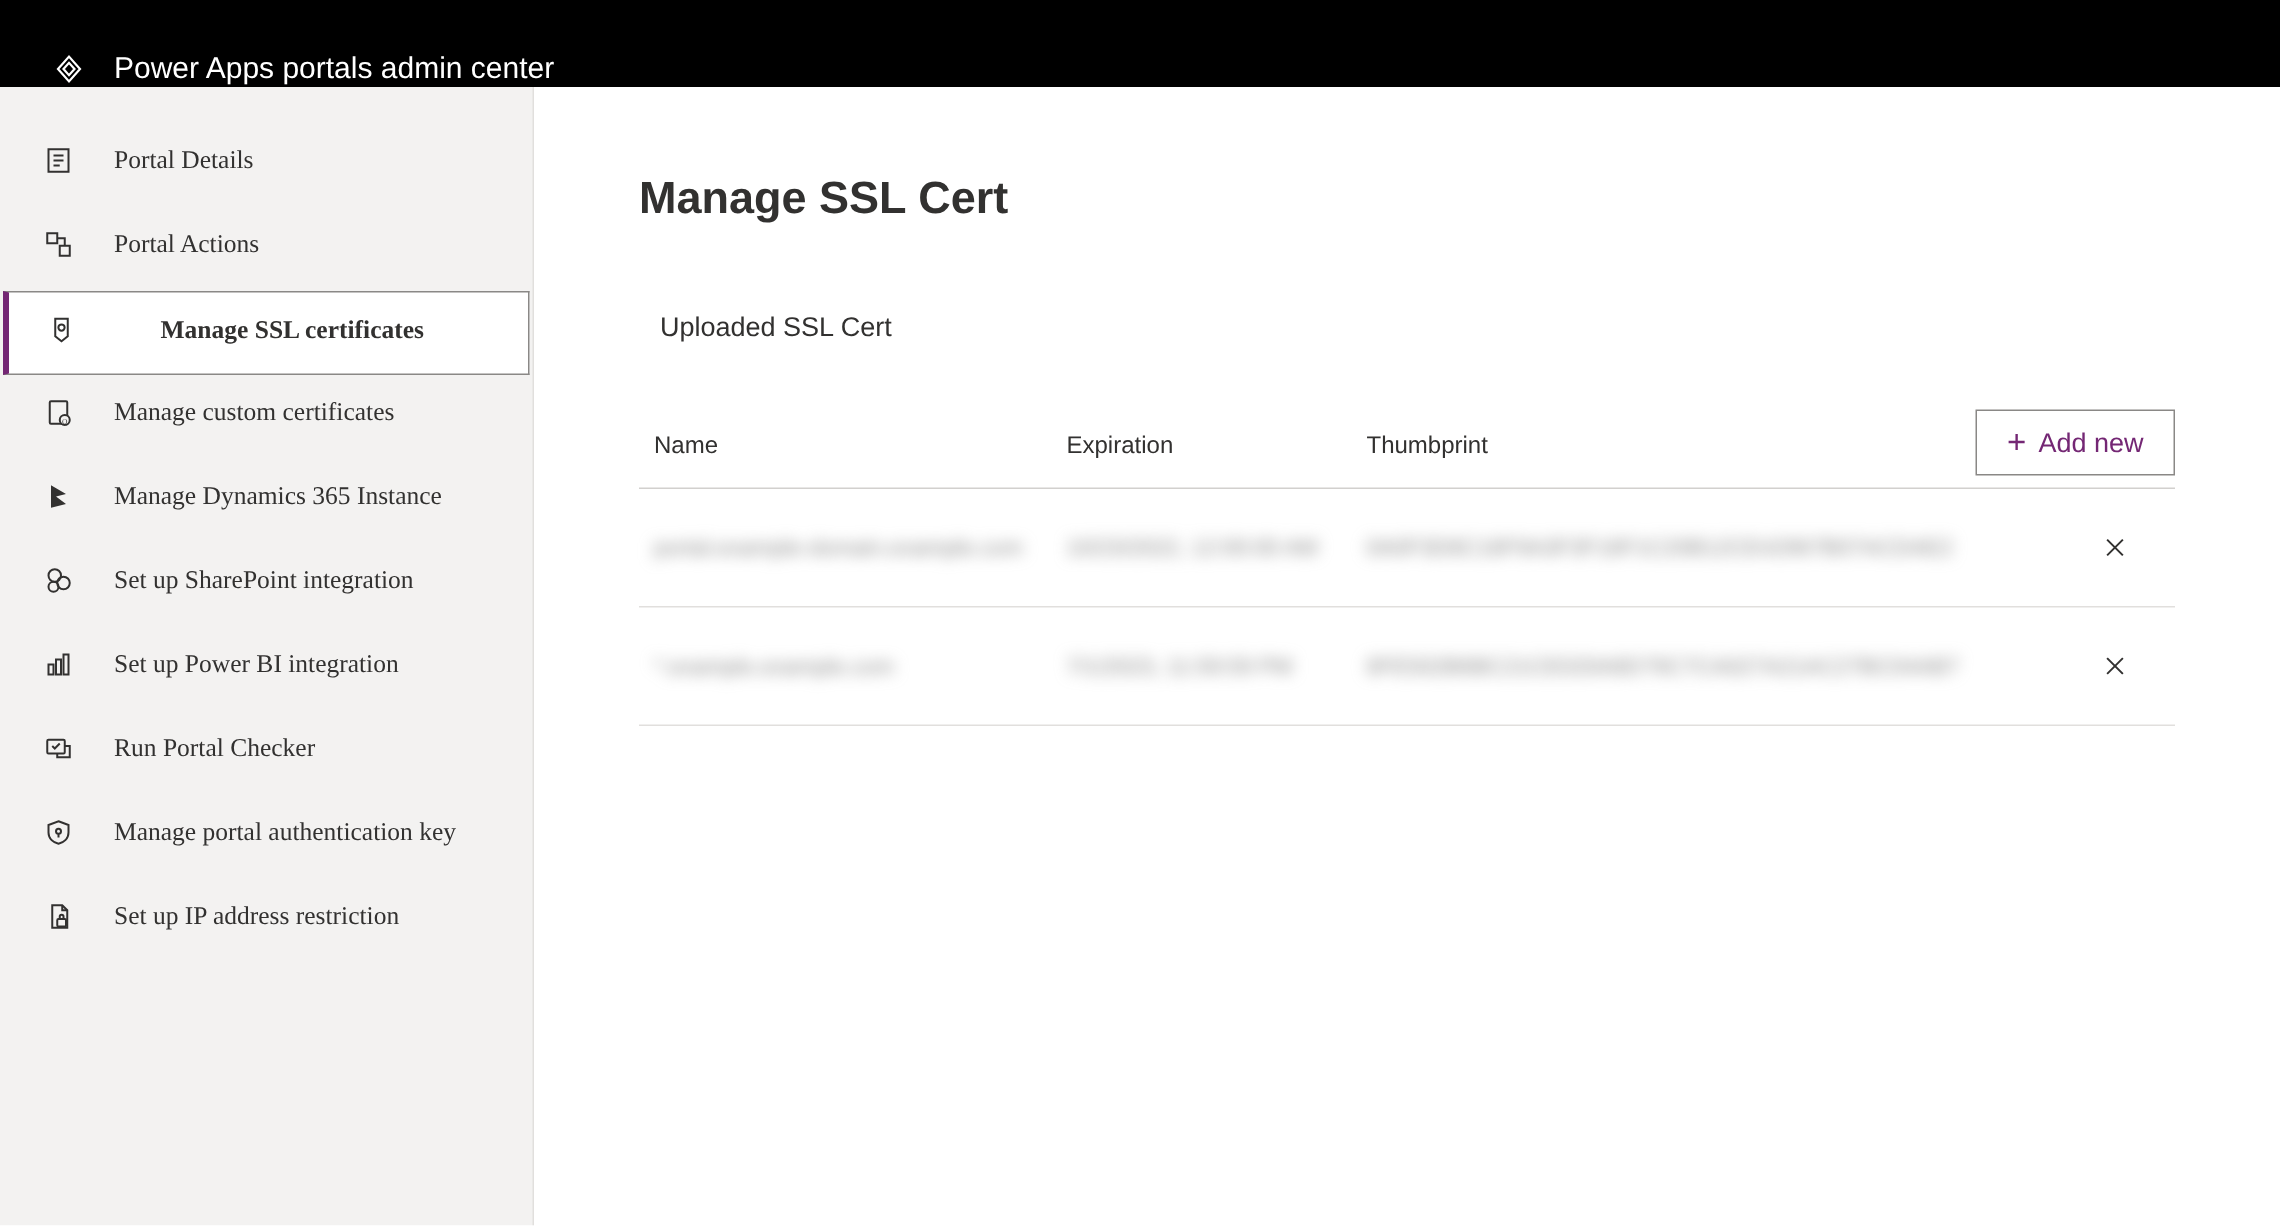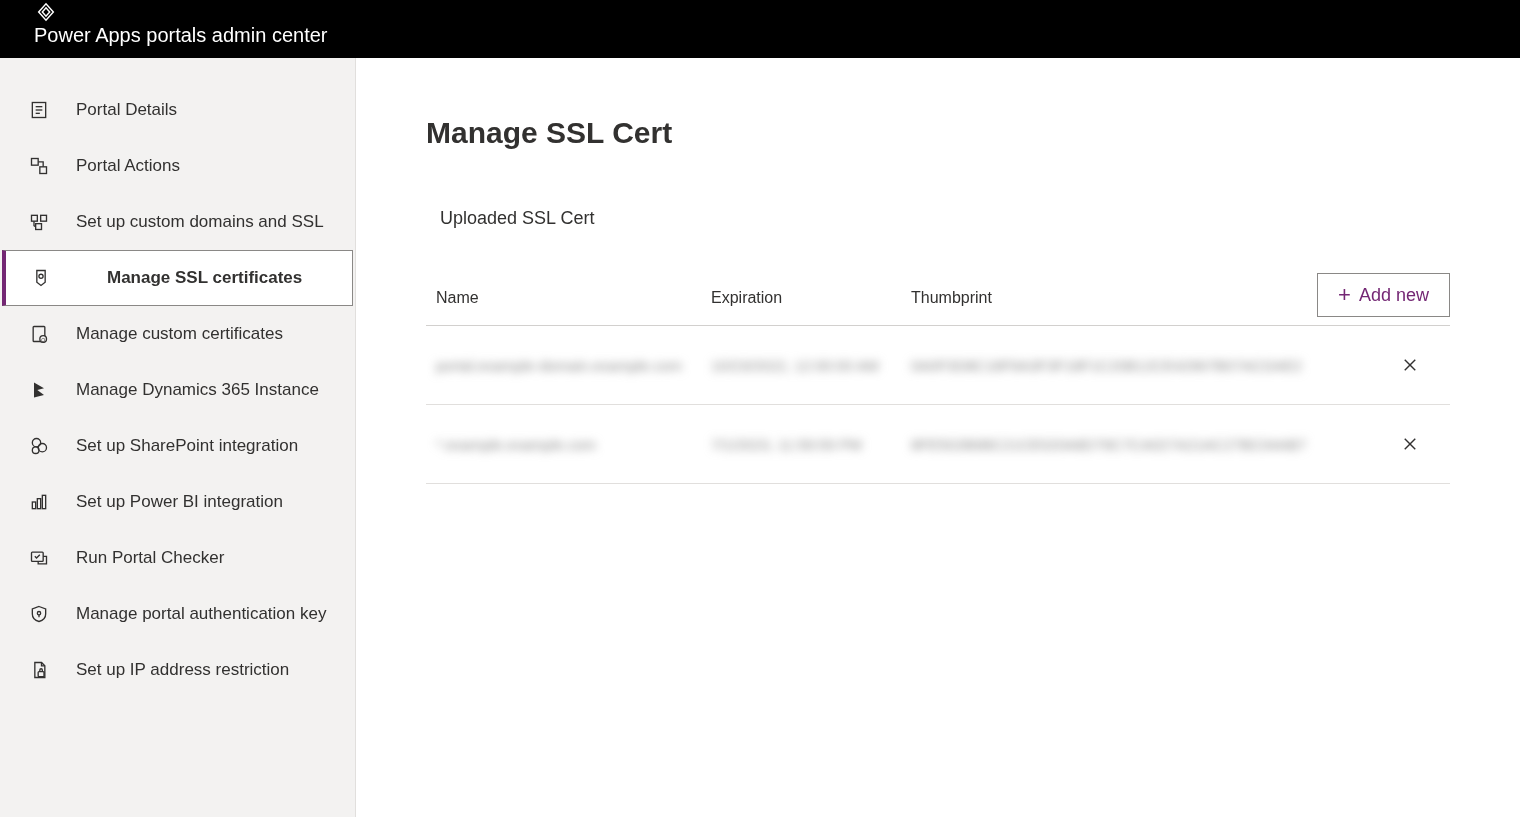--- a/index.html
+++ b/index.html
@@ -10,23 +10,22 @@
       background: #fff;
       width: 1520px;
       height: 817px;
       overflow: hidden;
     }
     .header {
       background: #000;
       color: #fff;
       height: 58px;
       display: flex;
-      align-items: flex-start;
+      align-items: flex-end;
       padding: 0 34px;
-      flex-direction: column;
     }
     .header-icon {
       width: 24px; height: 24px;
       margin-right: 18px;
       display: flex; align-items: center; justify-content: center;
     }
     .header-title {
       font-size: 20px;
       font-weight: 400;
     }
@@ -35,24 +34,24 @@
       height: calc(100% - 58px);
     }
     .sidebar {
       width: 356px;
       background: #f3f2f1;
       border-right: 1px solid #e1dfdd;
       padding-top: 24px;
     }
     .sidebar-item {
       display: flex;
-      align-items: center;
       padding: 14px 28px 14px 28px;
       cursor: pointer;
       min-height: 56px;
+      font-family: Liberation Serif, serif;
     }
     .sidebar-item.active {
       background: #fff;
       border: 1px solid #8a8886;
       border-left: 4px solid #742774;
       margin-left: 2px;
       margin-right: 2px;
       font-weight: 600;
       padding-left: 24px;
       gap: 29px;
@@ -176,32 +175,20 @@
       <span class="sidebar-icon">
         <svg width="20" height="20" viewBox="0 0 24 24" fill="none" stroke="#323130" stroke-width="1.6">
             <rect x="3" y="3" width="8" height="8"></rect>
             <rect x="13" y="13" width="8" height="8"></rect>
             <path d="M11 7 L17 7 L17 13"></path>
           </svg>
       </span>
       <span class="sidebar-label">Portal Actions</span>
     </div>
 
-    <div class="sidebar-item">
-      <span class="sidebar-icon">
-        <svg width="20" height="20" viewBox="0 0 24 24" fill="none" stroke="#323130" stroke-width="1.6">
-            <rect x="3" y="4" width="7" height="7"></rect>
-            <rect x="14" y="4" width="7" height="7"></rect>
-            <rect x="8" y="14" width="7" height="7"></rect>
-            <line x1="6" y1="11" x2="6" y2="17"></line>
-            <line x1="6" y1="17" x2="8" y2="17"></line>
-          </svg>
-      </span>
-      <span class="sidebar-label">Set up custom domains and SSL</span>
-    </div>
 
     <div class="sidebar-item active">
       <span class="sidebar-icon">
         <svg width="20" height="20" viewBox="0 0 24 24" fill="none" stroke="#323130" stroke-width="1.6">
             <path d="M7 3 h10 v14 l-5 4 l-5 -4 Z"></path>
             <circle cx="12" cy="10" r="2.5"></circle>
           </svg>
       </span>
       <span class="sidebar-label">Manage SSL certificates</span>
     </div>

